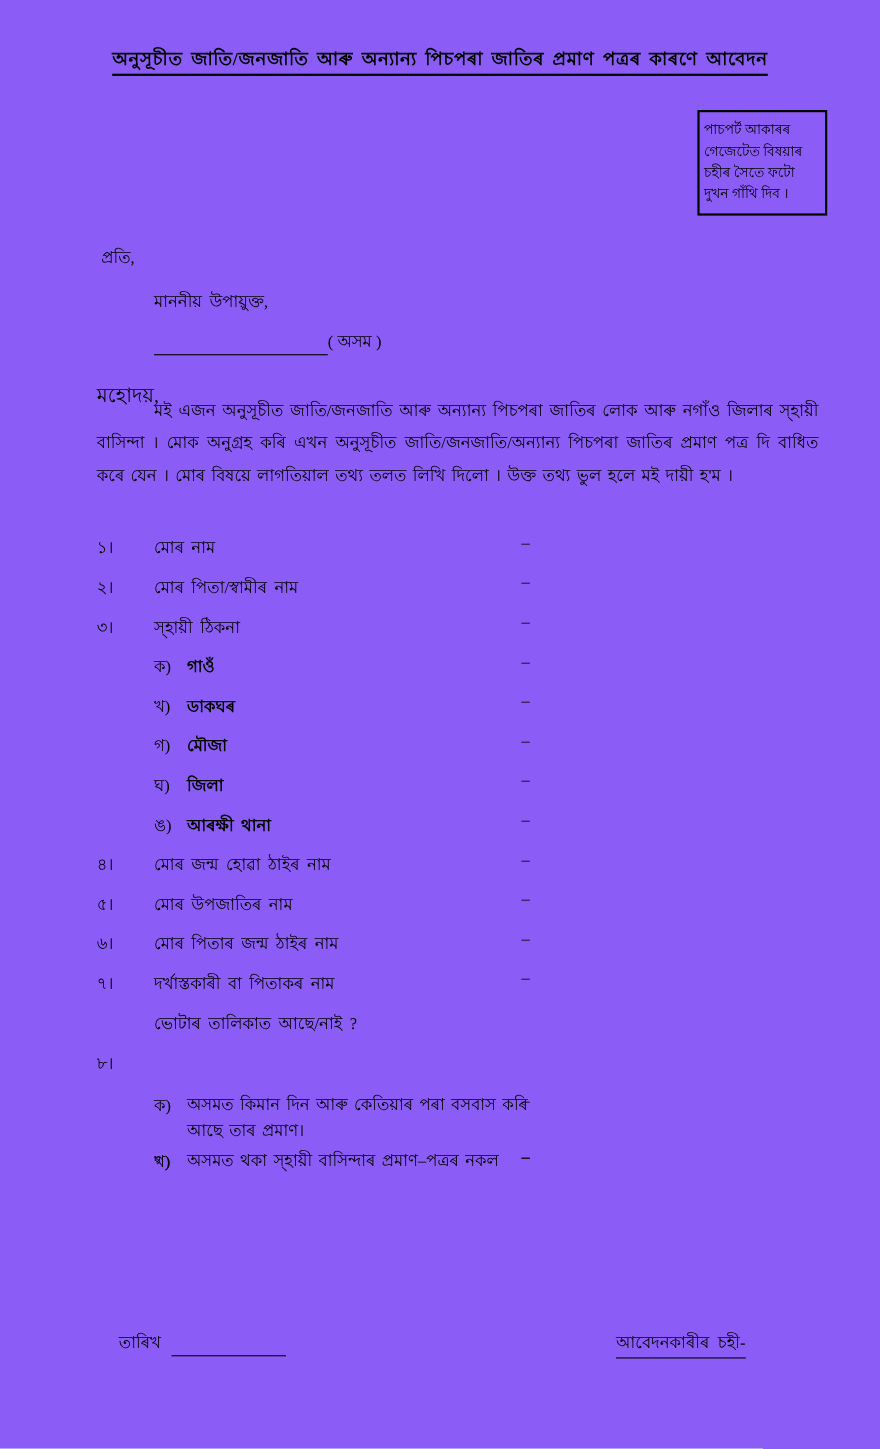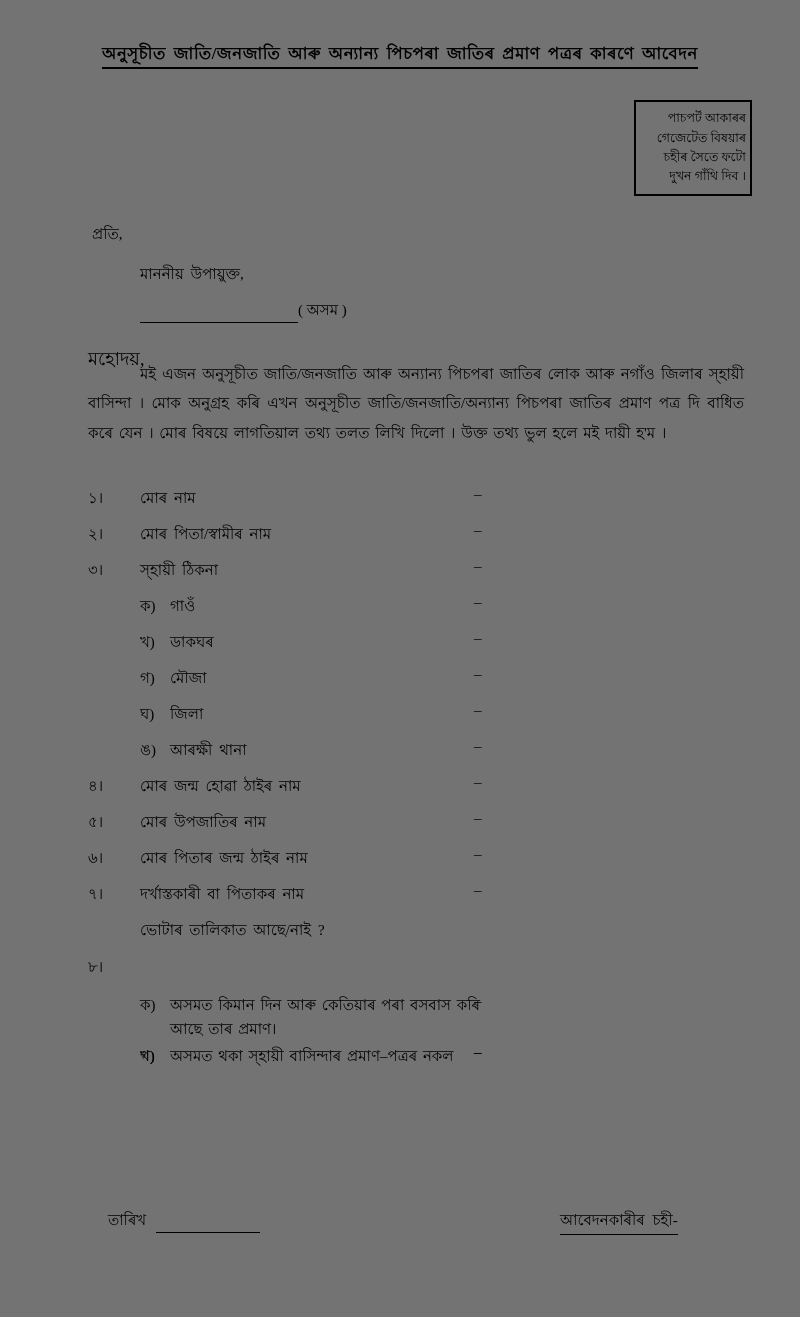--- a/index.html
+++ b/index.html
@@ -8,21 +8,21 @@
     background: #ffffff;
   }
   body {
     font-family: "Liberation Serif", "DejaVu Serif", serif;
     color: #000000;
   }
   #page {
     position: relative;
     width: 800px;
     height: 1317px;
-    background: #737373;
+    background: #8b5cf6;
     overflow: hidden;
   }
 
   
   .title-wrap {
     position: absolute;
     left: 0;
     top: 44px;
     width: 800px;
     text-align: center;
@@ -43,21 +43,21 @@
   .photo-box {
     position: absolute;
     left: 634px;
     top: 100px;
     width: 118px;
     height: 96px;
     border: 2px solid #000;
     box-sizing: border-box;
     display: flex;
     flex-direction: column;
-    align-items: flex-end;
+    align-items: flex-start;
     justify-content: center;
     padding: 3px 4px;
     box-sizing: border-box;
   }
   .photo-box .pline {
     font-size: 12.5px;
     line-height: 1.55;
     text-align: center;
     white-space: nowrap;
   }
@@ -150,20 +150,21 @@
     left: 52px;
     top: 0;
     width: 30px;
   }
   .sub-label {
     position: absolute;
     left: 82px;
     top: 0;
     word-spacing: 3px;
     white-space: nowrap;
+    font-weight: bold;
   }
   
   .cont-row {
     position: relative;
     height: 36px;
   }
   .cont-label {
     position: absolute;
     left: 52px;
     top: 0;

